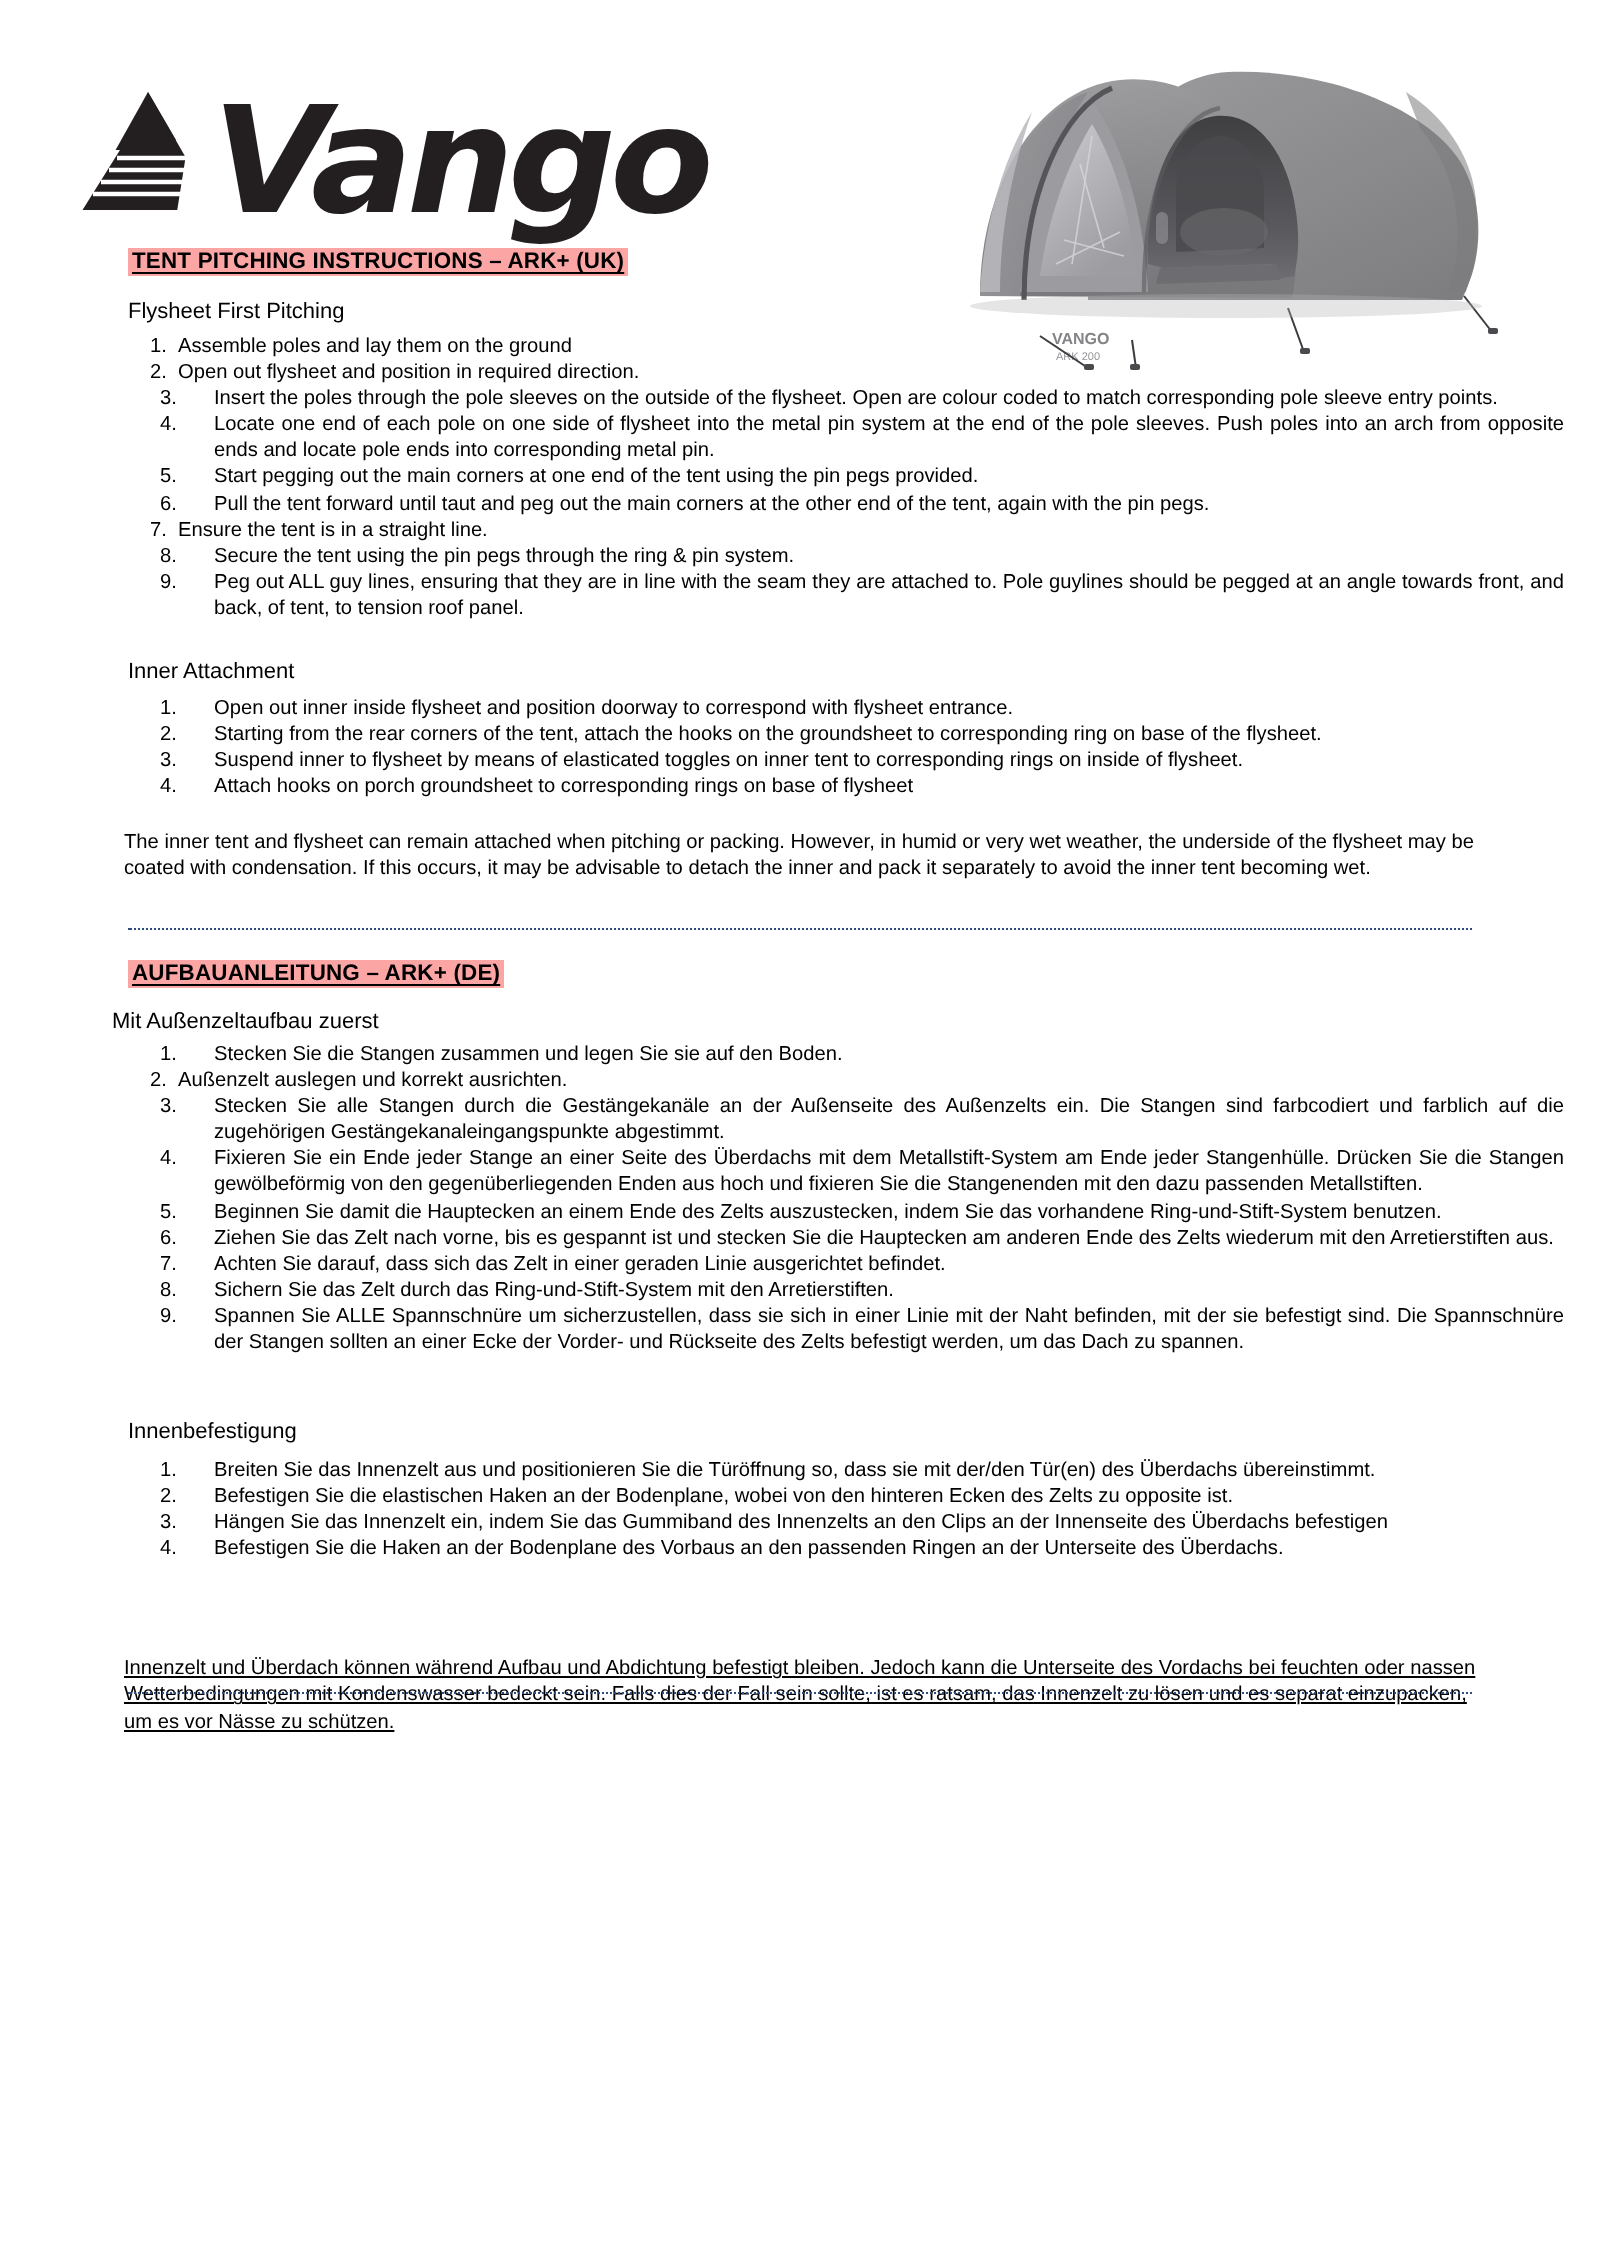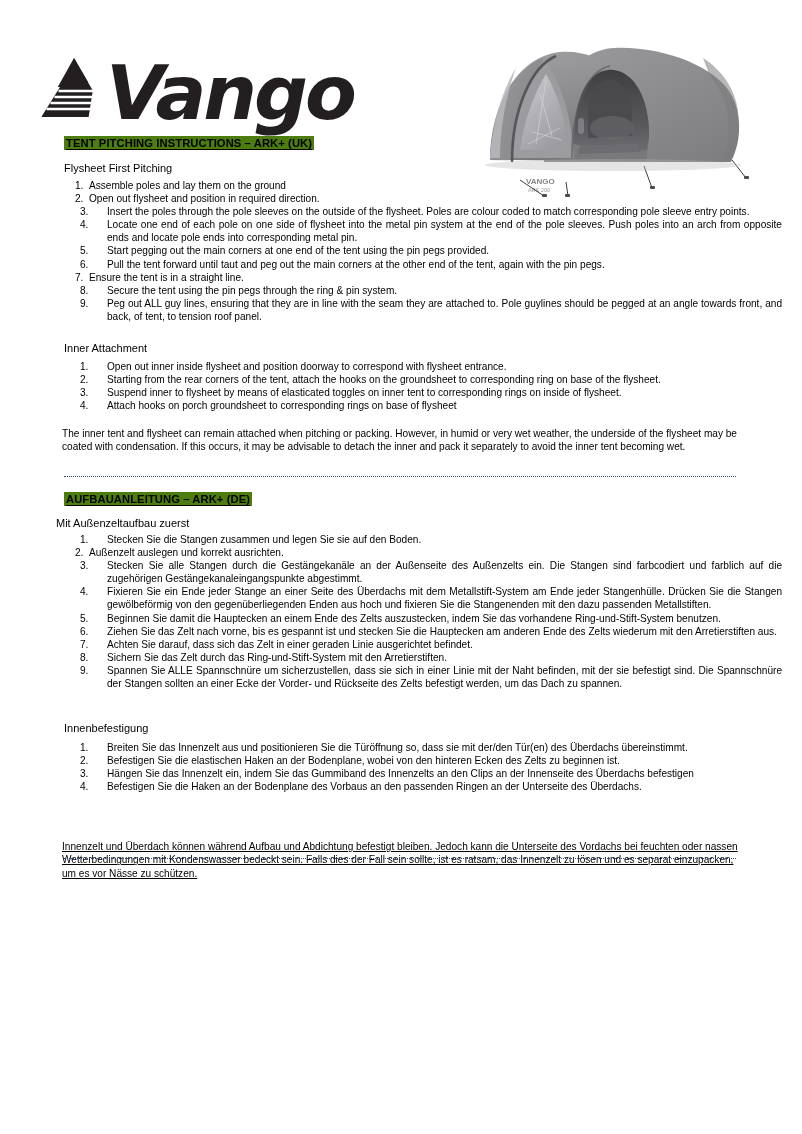--- a/index.html
+++ b/index.html
@@ -9,21 +9,21 @@
     background: #ffffff;
   }
   body {
     font-family: "Liberation Sans", sans-serif;
     color: #000000;
   }
   .page {
     position: relative;
     width: 802px;
     height: 1023px;
-    margin: 12px auto;
+    margin: 0 auto;
     background: #ffffff;
     overflow: hidden;
     box-sizing: border-box;
   }
 
   
   .header-band {
     position: absolute;
     left: 0; top: 0;
     width: 802px;
@@ -67,21 +67,21 @@
     overflow: hidden;
   }
   .tent-photo svg { display: block; }
 
   
   .doc-title {
     position: absolute;
     font-size: 11.2px;
     font-weight: bold;
     letter-spacing: 0.1px;
-    background: #4d7c0f;
+    background: #fca5a5;
     color: #000;
     text-decoration: underline;
     text-underline-offset: 2px;
     padding: 1px 2px 1px 2px;
     white-space: nowrap;
   }
   .sub-head {
     position: absolute;
     font-size: 11px;
     font-weight: normal;
@@ -240,21 +240,21 @@
       <div class="li narrow">
         <span class="num">1.</span>
         <span class="txt">Assemble poles and lay them on the ground</span>
       </div>
       <div class="li narrow">
         <span class="num">2.</span>
         <span class="txt">Open out flysheet and position in required direction.</span>
       </div>
       <div class="li wide">
         <span class="num">3.</span>
-        <span class="txt">Insert the poles through the pole sleeves on the outside of the flysheet. Poles are colour coded to match corresponding pole sleeve entry points.</span>
+        <span class="txt">Insert the poles through the pole sleeves on the outside of the flysheet. Open are colour coded to match corresponding pole sleeve entry points.</span>
       </div>
       <div class="li wide">
         <span class="num">4.</span>
         <span class="txt">Locate one end of each pole on one side of flysheet into the metal pin system at the end of the pole sleeves.  Push poles into an arch from opposite ends and locate pole ends into corresponding metal pin.</span>
       </div>
       <div class="li wide">
         <span class="num">5.</span>
         <span class="txt">Start pegging out the main corners at one end of the tent using the pin pegs provided.</span>
       </div>
       <div class="li wide">
@@ -345,21 +345,21 @@
 
   <div class="sub-head" style="left:64px; top:710px;">Innenbefestigung</div>
 
   <div class="olist" id="de-list-2" style="left:64px; top:729px; width:718px;">
       <div class="li wide">
         <span class="num">1.</span>
         <span class="txt">Breiten Sie das Innenzelt aus und positionieren Sie die Türöffnung so, dass sie mit der/den Tür(en) des Überdachs übereinstimmt.</span>
       </div>
       <div class="li wide">
         <span class="num">2.</span>
-        <span class="txt">Befestigen Sie die elastischen Haken an der Bodenplane, wobei von den hinteren Ecken des Zelts zu beginnen ist.</span>
+        <span class="txt">Befestigen Sie die elastischen Haken an der Bodenplane, wobei von den hinteren Ecken des Zelts zu opposite ist.</span>
       </div>
       <div class="li wide">
         <span class="num">3.</span>
         <span class="txt">Hängen Sie das Innenzelt ein, indem Sie das Gummiband des Innenzelts an den Clips an der Innenseite des Überdachs befestigen</span>
       </div>
       <div class="li wide">
         <span class="num">4.</span>
         <span class="txt">Befestigen Sie die Haken an der Bodenplane des Vorbaus an den passenden Ringen an der Unterseite des Überdachs.</span>
       </div>
     </div>

